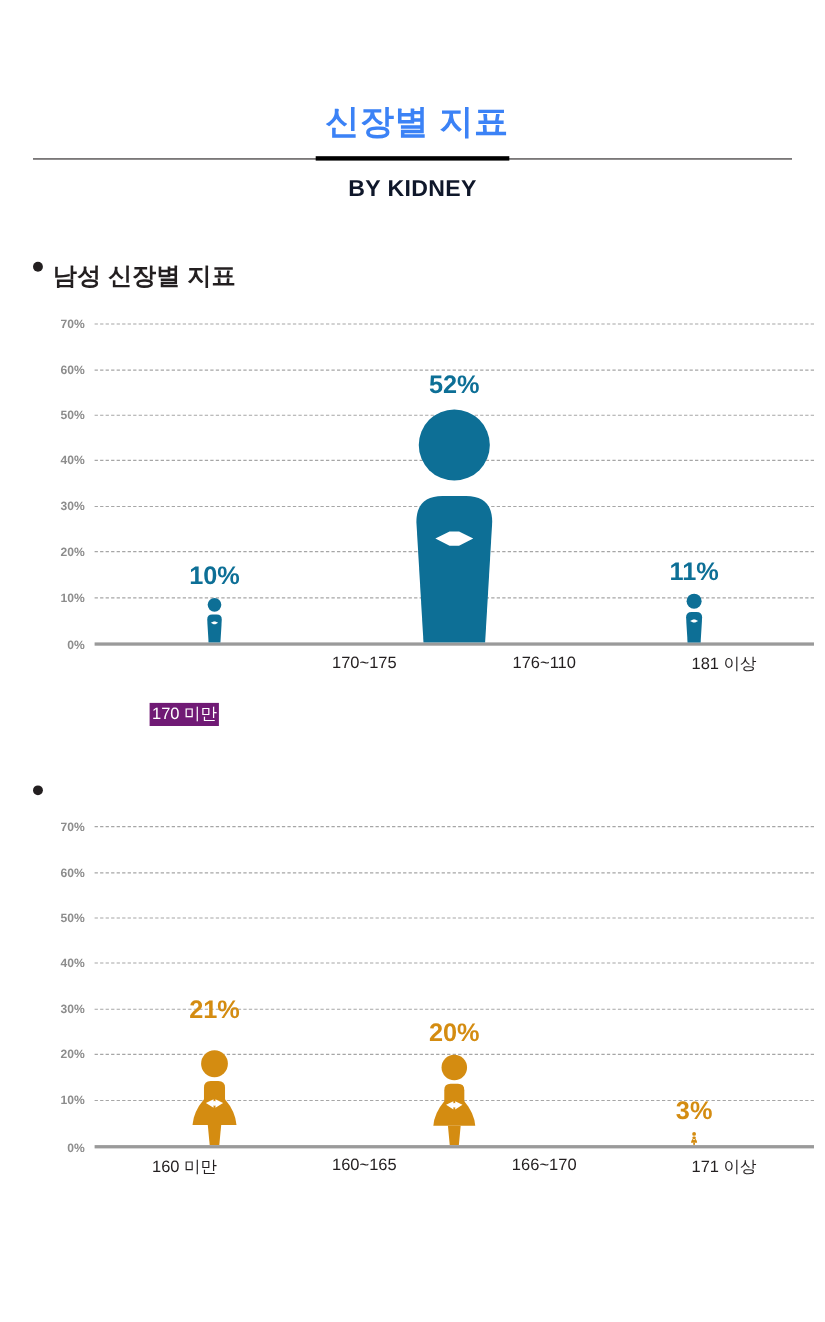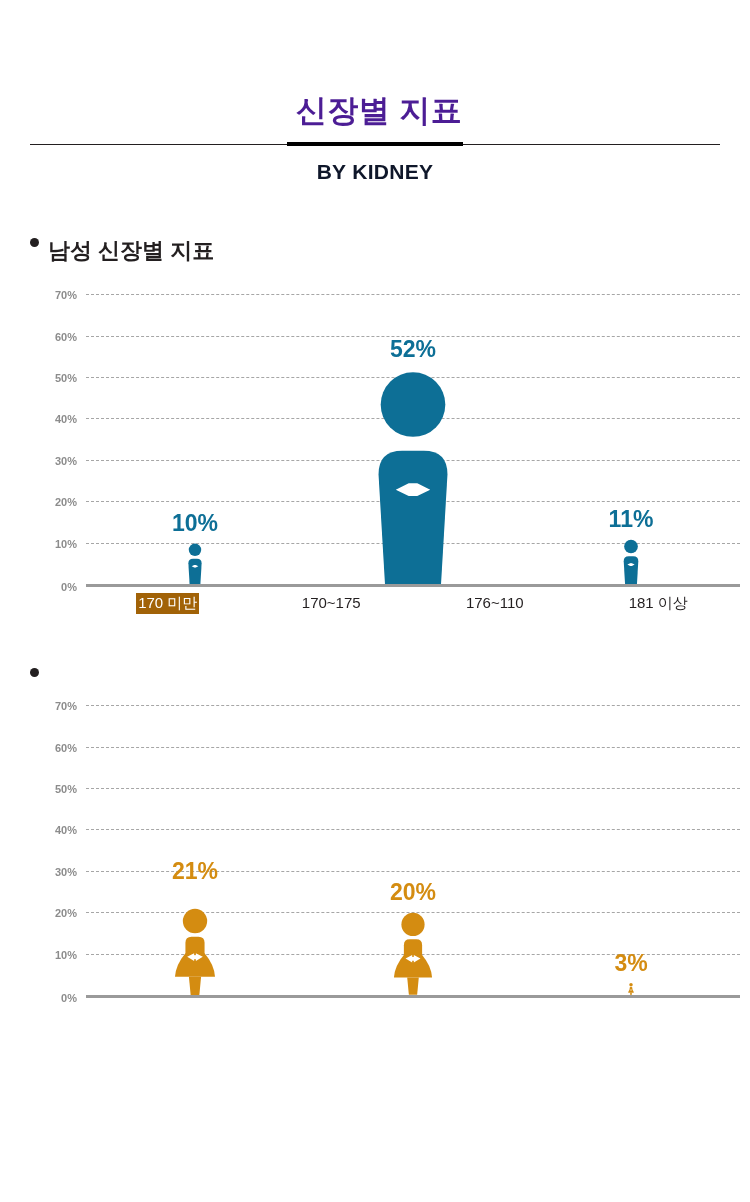--- a/index.html
+++ b/index.html
@@ -18,21 +18,21 @@
 
   
   .header {
     padding-top: 94px;
     text-align: center;
   }
   .header-title {
     font-size: 31px;
     font-weight: bold;
     letter-spacing: 0.5px;
-    color: #4c1d95;
+    color: #3b82f6;
     line-height: 1.1;
     margin: 0 0 14px 8px;
   }
   .rule-wrap {
     position: relative;
     width: 690px;
     margin: 0 auto;
     height: 5px;
   }
   .rule-thin {
@@ -155,22 +155,23 @@
     flex: 1;
     text-align: center;
   }
   .xlabel {
     font-size: 15px;
     color: #231f20;
     display: inline-block;
     padding: 1px 2px;
   }
   .xlabel.selected {
-    background: #a16207;
+    background: #701a75;
     color: #ffffff;
+    margin-top: 46px;
   }
 
   .teal { color: #0d6f96; }
   .orange { color: #d48c11; }
 </style>
 </head>
 <body>
 
 <div class="header">
   <div class="header-title">신장별 지표</div>
@@ -322,14 +323,20 @@
                 <path d="M28 104 q-22 26 -24 54 h92 q-2 -28 -24 -54 Z" fill="#d48c11"></path>
                 <path d="M36 158 h28 l-4 42 h-20 Z" fill="#d48c11"></path>
                 <path d="M32 112 L48 104 v18 Z M68 112 L52 104 v18 Z" fill="#ffffff"></path>
                 <circle cx="50" cy="113" r="5" fill="#ffffff"></circle>
               </svg>
             </div>
             <div class="value-label orange" style="bottom: 18.4286px;">3%</div>
           </div>
         </div>
       </div>
+    <div class="xaxis" id="xaxis-1">
+        <div class="xlabel-cell"><span class="xlabel">160 미만</span></div>
+        <div class="xlabel-cell"><span class="xlabel">160~165</span></div>
+        <div class="xlabel-cell"><span class="xlabel">166~170</span></div>
+        <div class="xlabel-cell"><span class="xlabel">171 이상</span></div>
+      </div>
   </div>
 </div>
 
 </body></html>

